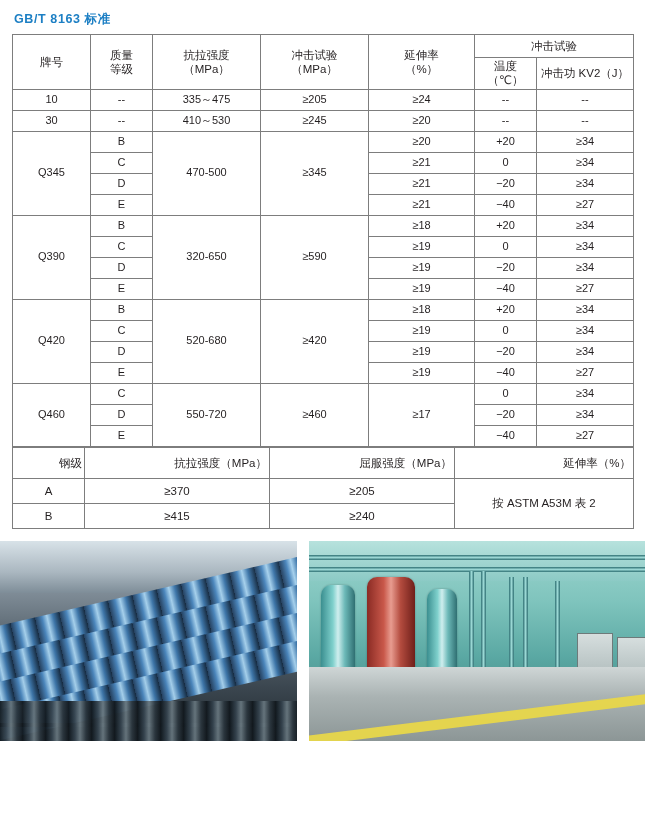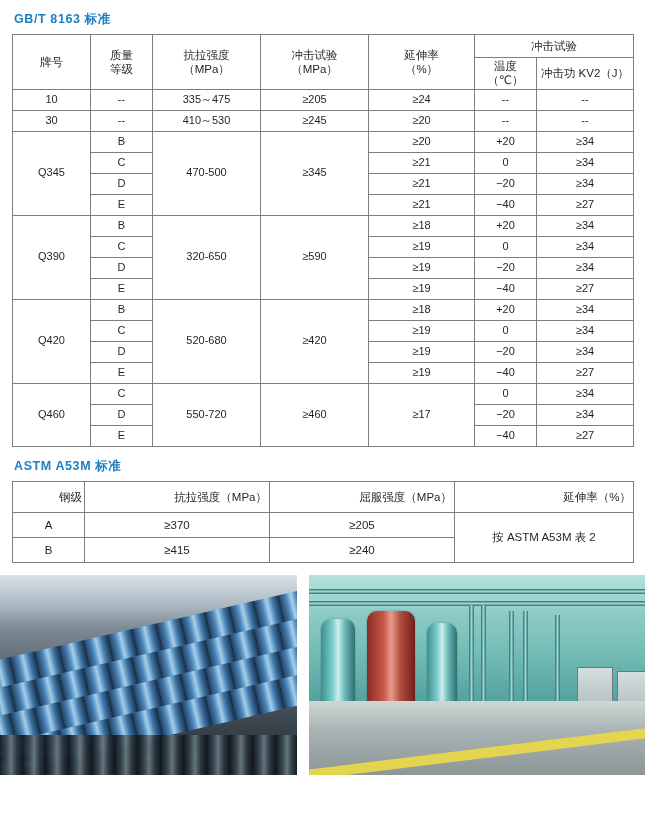--- a/index.html
+++ b/index.html
@@ -341,21 +341,20 @@
           <td>≥34</td>
         </tr>
         <tr>
           <td>E</td>
           <td>−40</td>
           <td>≥27</td>
         </tr>
       </tbody>
   </table>
 
-  <div class="section-title">ASTM A53M 标准</div>
 
   <table class="table2">
     <colgroup>
       <col style="width:72px">
       <col style="width:185px">
       <col style="width:185px">
       <col style="width:179px">
     </colgroup>
     <thead>
       <tr>

